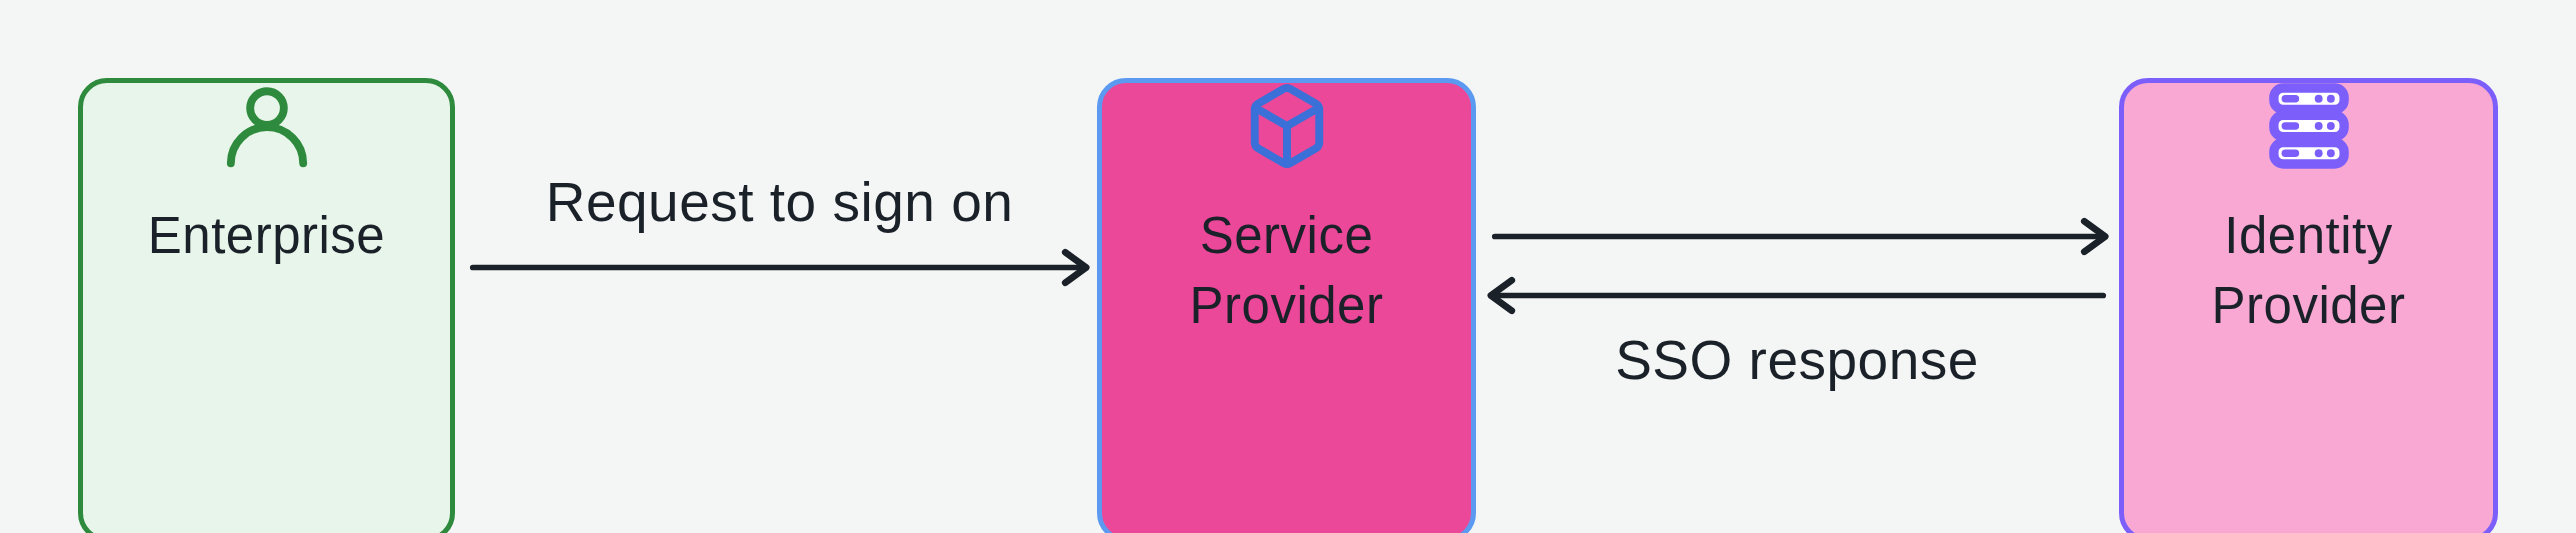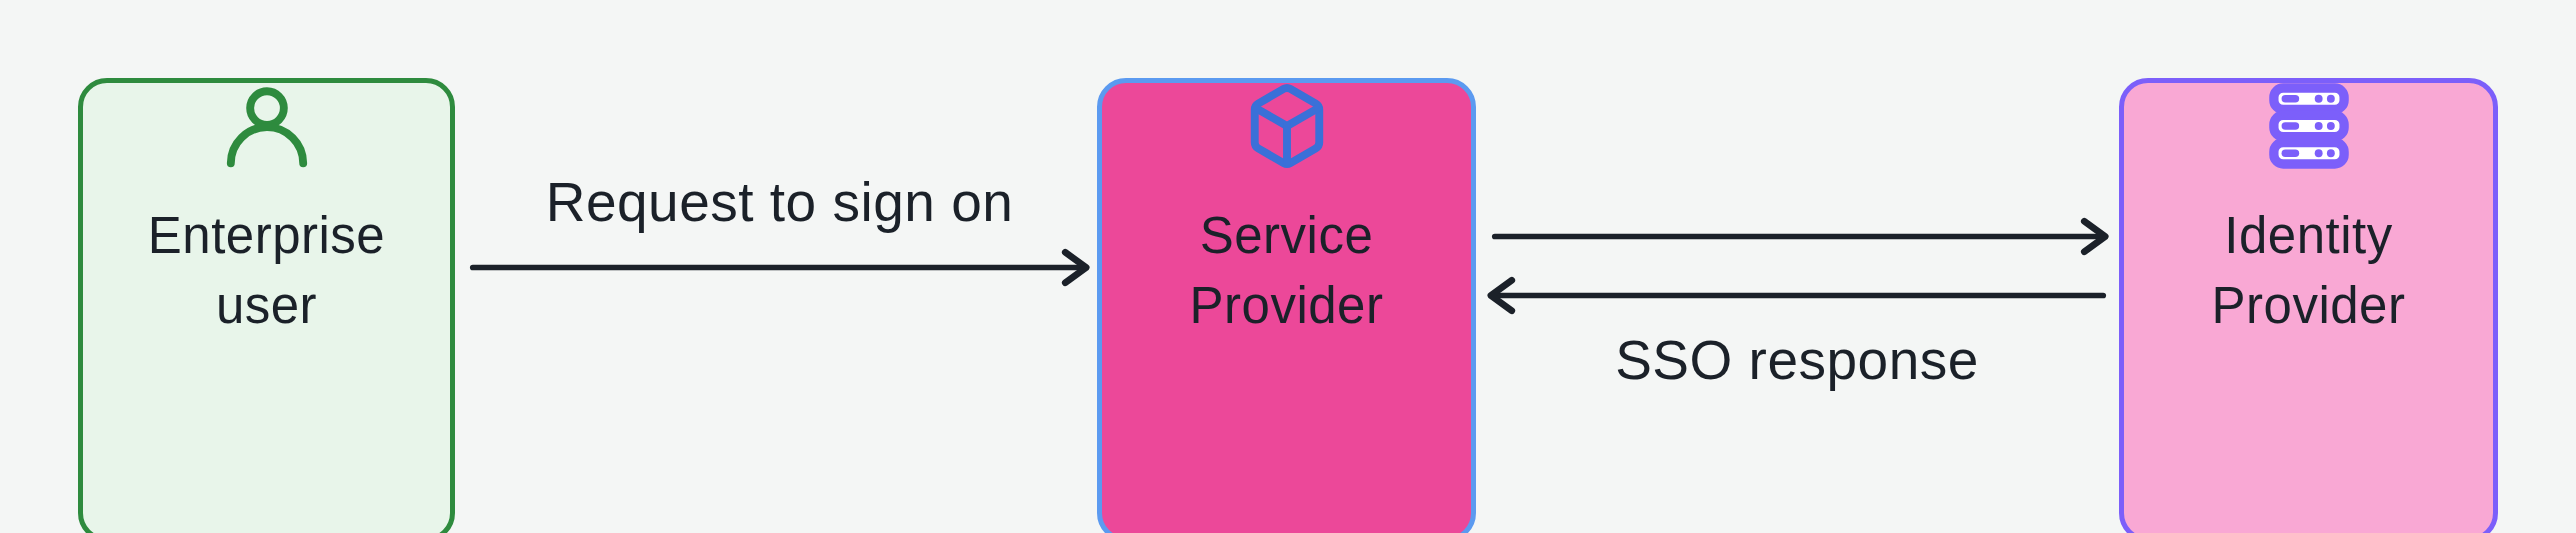--- a/index.html
+++ b/index.html
@@ -64,21 +64,20 @@
 
   <div class="node" id="node-enterprise-user" style="border-color: rgb(46, 139, 62); background-color: rgb(232, 245, 234);">
     <span class="node-icon" style="color: rgb(46, 139, 62);">
       <svg viewBox="0 0 24 24" fill="none" stroke="currentColor" stroke-width="2.2" stroke-linecap="round" stroke-linejoin="round">
         <circle cx="12" cy="7" r="4.7"></circle>
         <path d="M1.9 22.4 a10.1 10.1 0 0 1 20.2 0"></path>
       </svg>
     </span>
     <div class="node-label">
       <span>Enterprise</span>
-      <span>user</span>
     </div>
   </div>
 
   <div class="arrow" id="edge-arrow-0" style="color: rgb(27, 33, 41);">
     <svg width="621" height="61" viewBox="0 0 652 64" fill="none" stroke="currentColor" stroke-linecap="round" stroke-linejoin="round">
       <line x1="4" y1="32" x2="640" y2="32" stroke-width="6"></line>
       <polyline points="626,16 648,32 626,48" stroke-width="7"></polyline>
     </svg>
   </div>
   <div class="edge-label" id="edge-label-0">Request to sign on</div>

